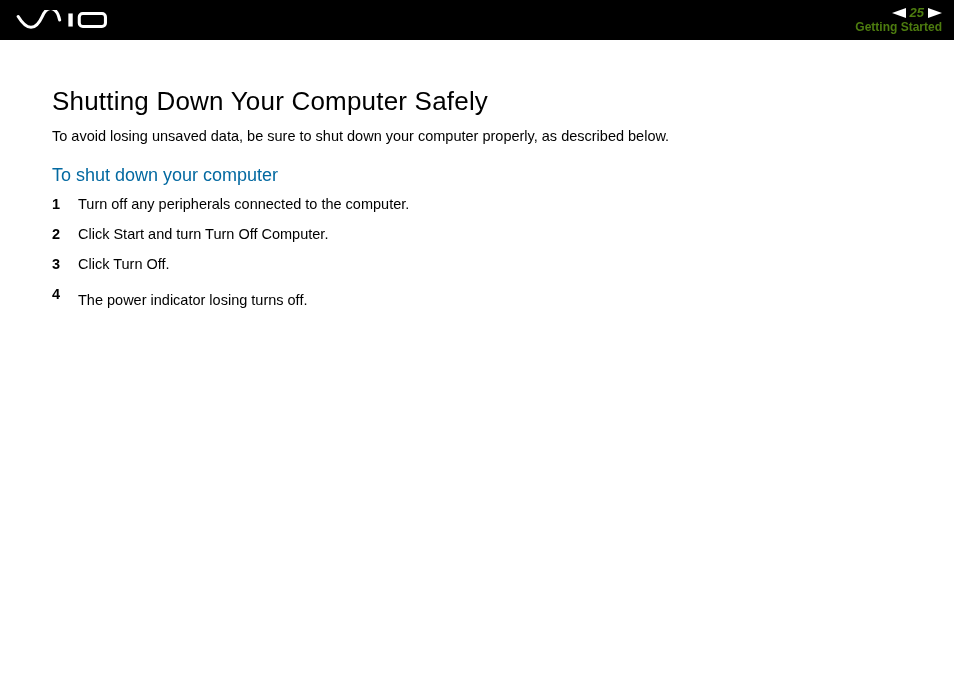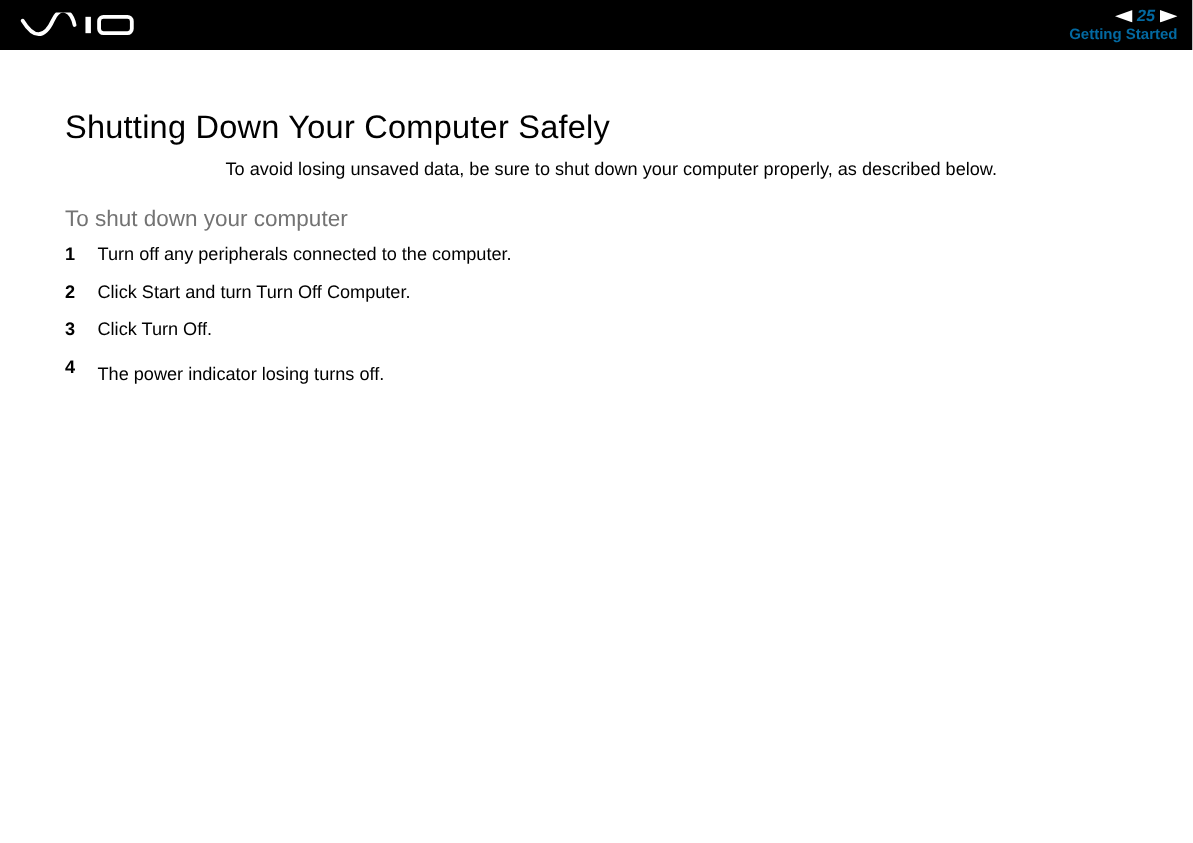--- a/index.html
+++ b/index.html
@@ -8,35 +8,35 @@
 
   
   .header-bar {
     background: #000;
     height: 40px;
     width: 100%;
     display: flex;
     align-items: center;
     justify-content: space-between;
     padding: 0 12px 0 16px;
-    color: #0369a1;
+    color: #4d7c0f;
   }
   .logo { display: flex; align-items: center; }
   .logo svg { height: 20px; }
   .header-right { display: flex; flex-direction: column; align-items: flex-end; line-height: 1.05; }
   .page-nav { display: flex; align-items: center; gap: 4px; }
   .page-nav .num { font-weight: bold; font-style: italic; font-size: 13px; }
   .page-nav svg { display: block; }
   .section-name { font-weight: bold; font-size: 12px; margin-top: 1px; }
 
   
   .content { padding: 46px 28px 0 52px; }
   .title { font-size: 26px; font-weight: 400; margin-bottom: 10px; letter-spacing: 0.2px; }
-  .intro { font-size: 14.5px; margin-bottom: 18px; line-height: 1.35; text-align: center; }
-  .subhead { font-size: 18px; color: #737373; font-weight: 400; margin-bottom: 8px; }
+  .intro { font-size: 14.5px; margin-bottom: 18px; line-height: 1.35; }
+  .subhead { font-size: 18px; color: #0369a1; font-weight: 400; margin-bottom: 8px; }
 
   .steps { list-style: none; }
   .step { display: flex; align-items: flex-start; margin-bottom: 10px; font-size: 14.5px; line-height: 1.4; }
   .step-num { font-weight: bold; width: 26px; flex: 0 0 26px; }
   .step-body { flex: 1; }
   .step-body .line + .line { margin-top: 2px; }
   .step-body .gap { margin-top: 6px; }
   .b { font-weight: normal; }
 </style>
 </head>

